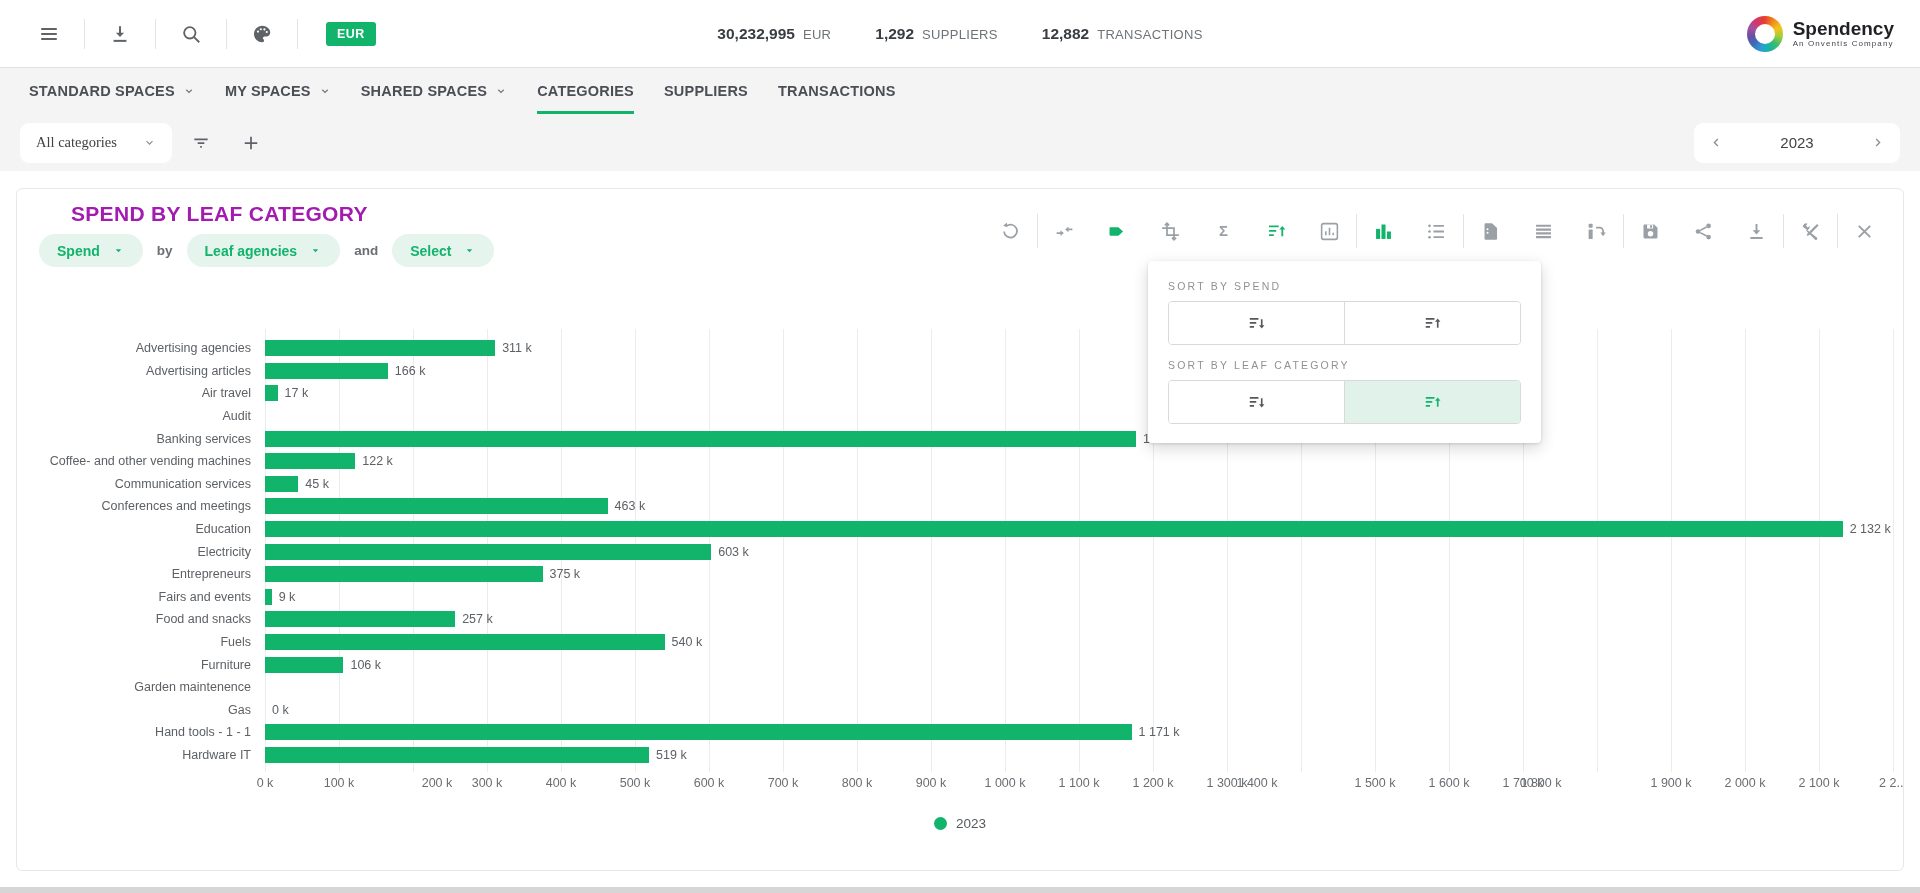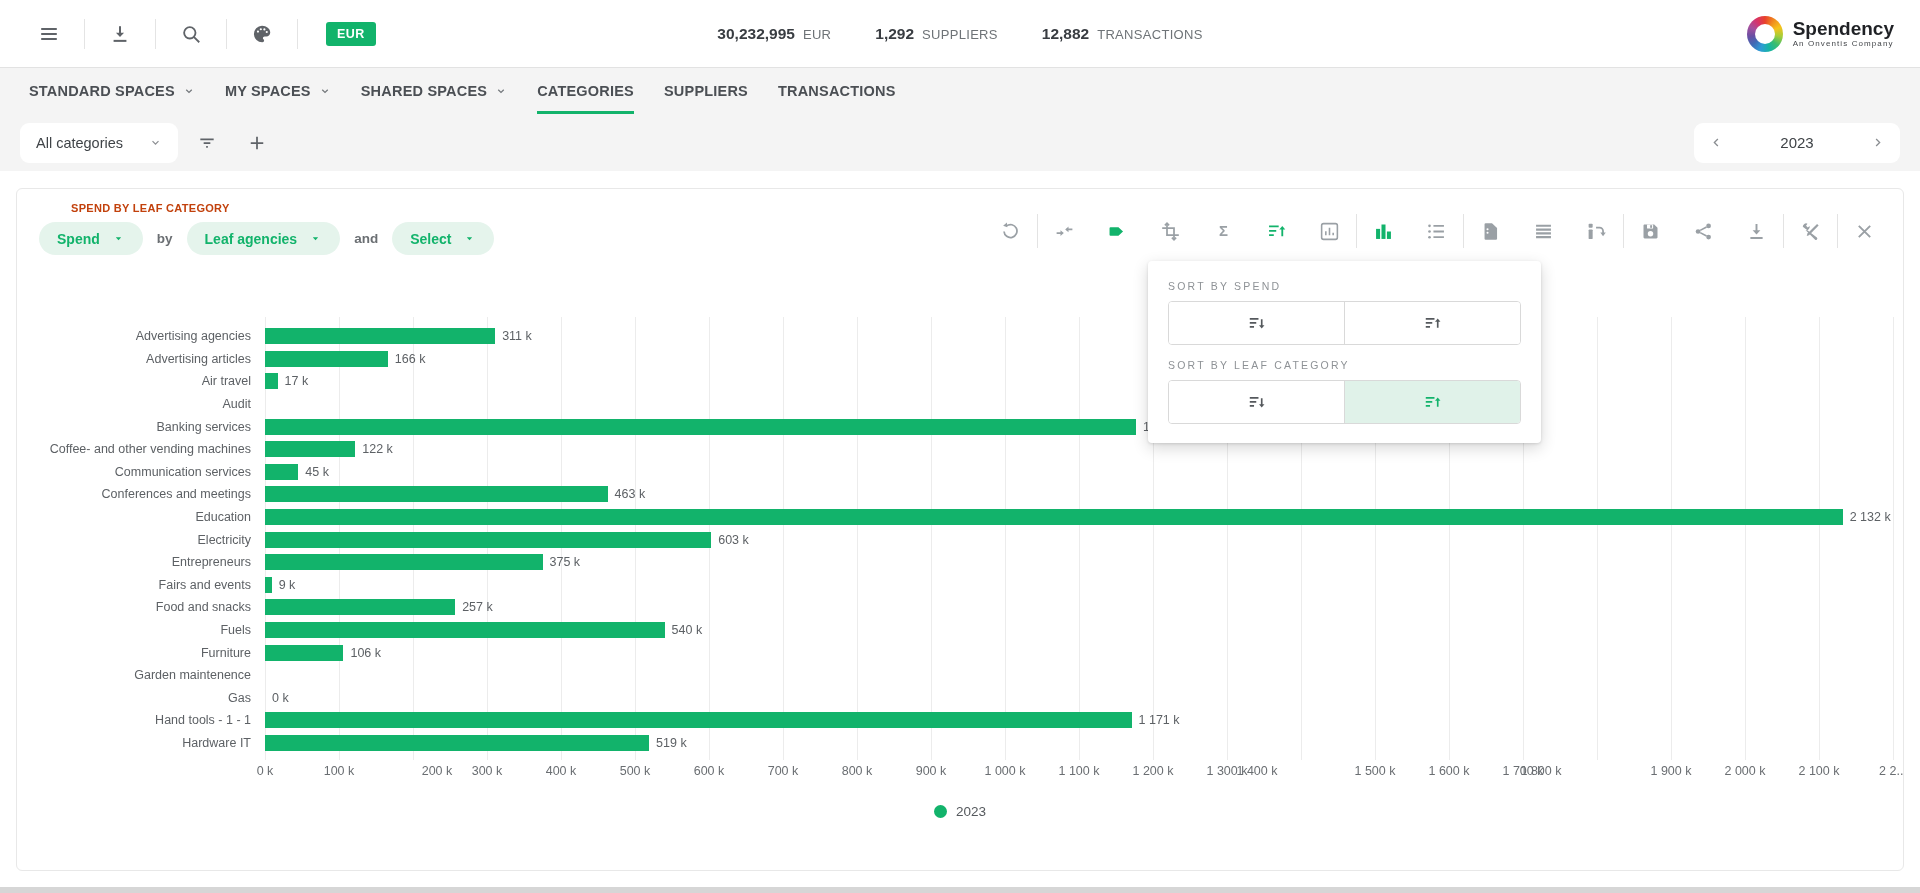--- a/index.html
+++ b/index.html
@@ -36,37 +36,37 @@
   
   .grayband { background:#f4f4f4; }
   .navrow { height:46px; display:flex; align-items:stretch; padding:0 14px; }
   .tab { display:flex; align-items:center; gap:8px; padding:0 15px; border:none; background:none;
          font-size:14.5px; font-weight:bold; color:#4b4f54; letter-spacing:.2px; position:relative; cursor:pointer; }
   .tab .chev { color:#73777b; }
   .tab .chev svg { width:12px; height:12px; }
   .tab.active::after { content:""; position:absolute; left:15px; right:15px; bottom:0; height:3px; background:var(--accent); }
   .filterrow { height:57px; display:flex; align-items:center; padding:0 20px; gap:8px; }
   .select-btn { height:40px; background:#fff; border:none; border-radius:9px; padding:0 16px;
-                display:flex; align-items:center; gap:26px; font-size:14.5px; color:#3f4347; cursor:pointer; }
+                display:flex; align-items:center; gap:26px; font-size:14.5px; color:#3f4347; cursor:pointer;font-family:Liberation Serif, serif; }
   .select-btn .chev { color:#8a8d91; } .select-btn .chev svg { width:13px; height:13px; }
   .flat-icon { width:42px; height:40px; background:none; border:none; color:#5f6368; cursor:pointer;
                display:flex; align-items:center; justify-content:center; }
   .flat-icon svg { width:20px; height:20px; }
   .year-nav { margin-left:auto; background:#fff; border-radius:9px; height:40px; width:206px;
               display:flex; align-items:center; justify-content:space-between; padding:0 12px; }
   .year-nav button { border:none; background:none; color:#8a8d91; cursor:pointer; padding:4px; }
   .year-nav button svg { width:13px; height:13px; }
   .year-nav .yr { font-size:15px; color:#3f4347; }
 
   
   .main { padding:17px 16px 0; background:#fff; }
   .card { position:relative; border:1px solid #e8e8e8; border-radius:6px; height:683px;
           background:#fff; overflow:hidden; }
   .card-head { position:relative; padding:13px 14px 0 22px; }
-  .card-head h2 { margin:0 0 8px 32px; font-size:11px; letter-spacing:.3px; color:#c2410c; font-weight:bold; }
+  .card-head h2 { margin:0 0 8px 32px; font-size:21px; letter-spacing:.3px; color:#a21caf; font-weight:bold; }
   .pill-row { display:flex; align-items:center; gap:14px; }
   .pill { height:33px; border-radius:17px; background:var(--accent-soft); color:var(--accent);
           font-weight:bold; font-size:14px; border:none; padding:0 18px;
           display:flex; align-items:center; gap:12px; cursor:pointer; }
   .pill svg { width:13px; height:13px; }
   .conj { color:#6b6f73; font-size:13.5px; font-weight:bold; }
   .toolbar { position:absolute; top:24px; right:12px; display:flex; align-items:center; }
   .tb-btn { width:53px; height:36px; display:flex; align-items:center; justify-content:center;
             background:none; border:none; color:#9aa0a5; cursor:pointer; padding:0; }
   .tb-btn.accent { color:var(--accent); }

